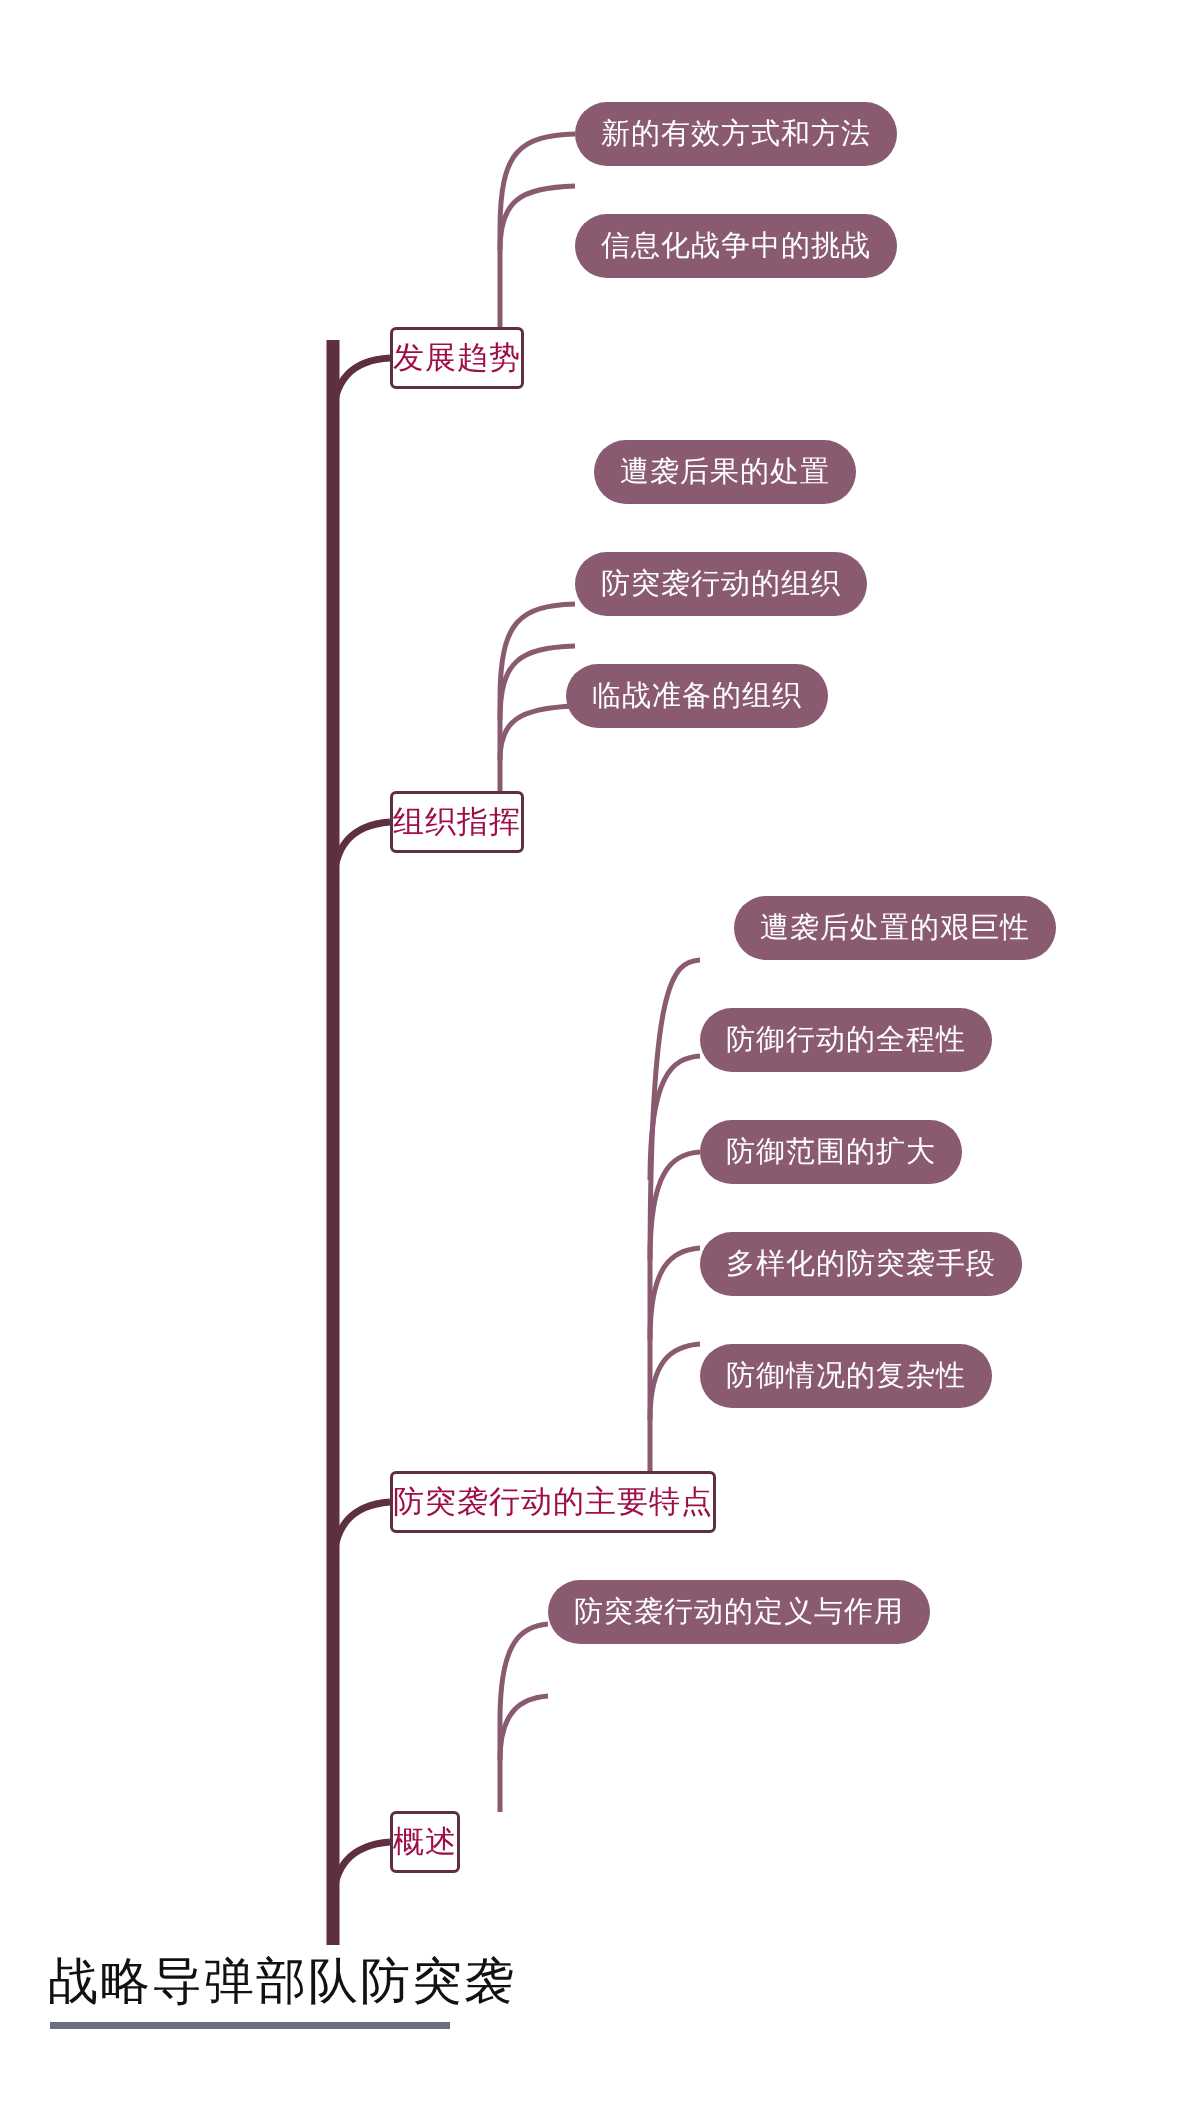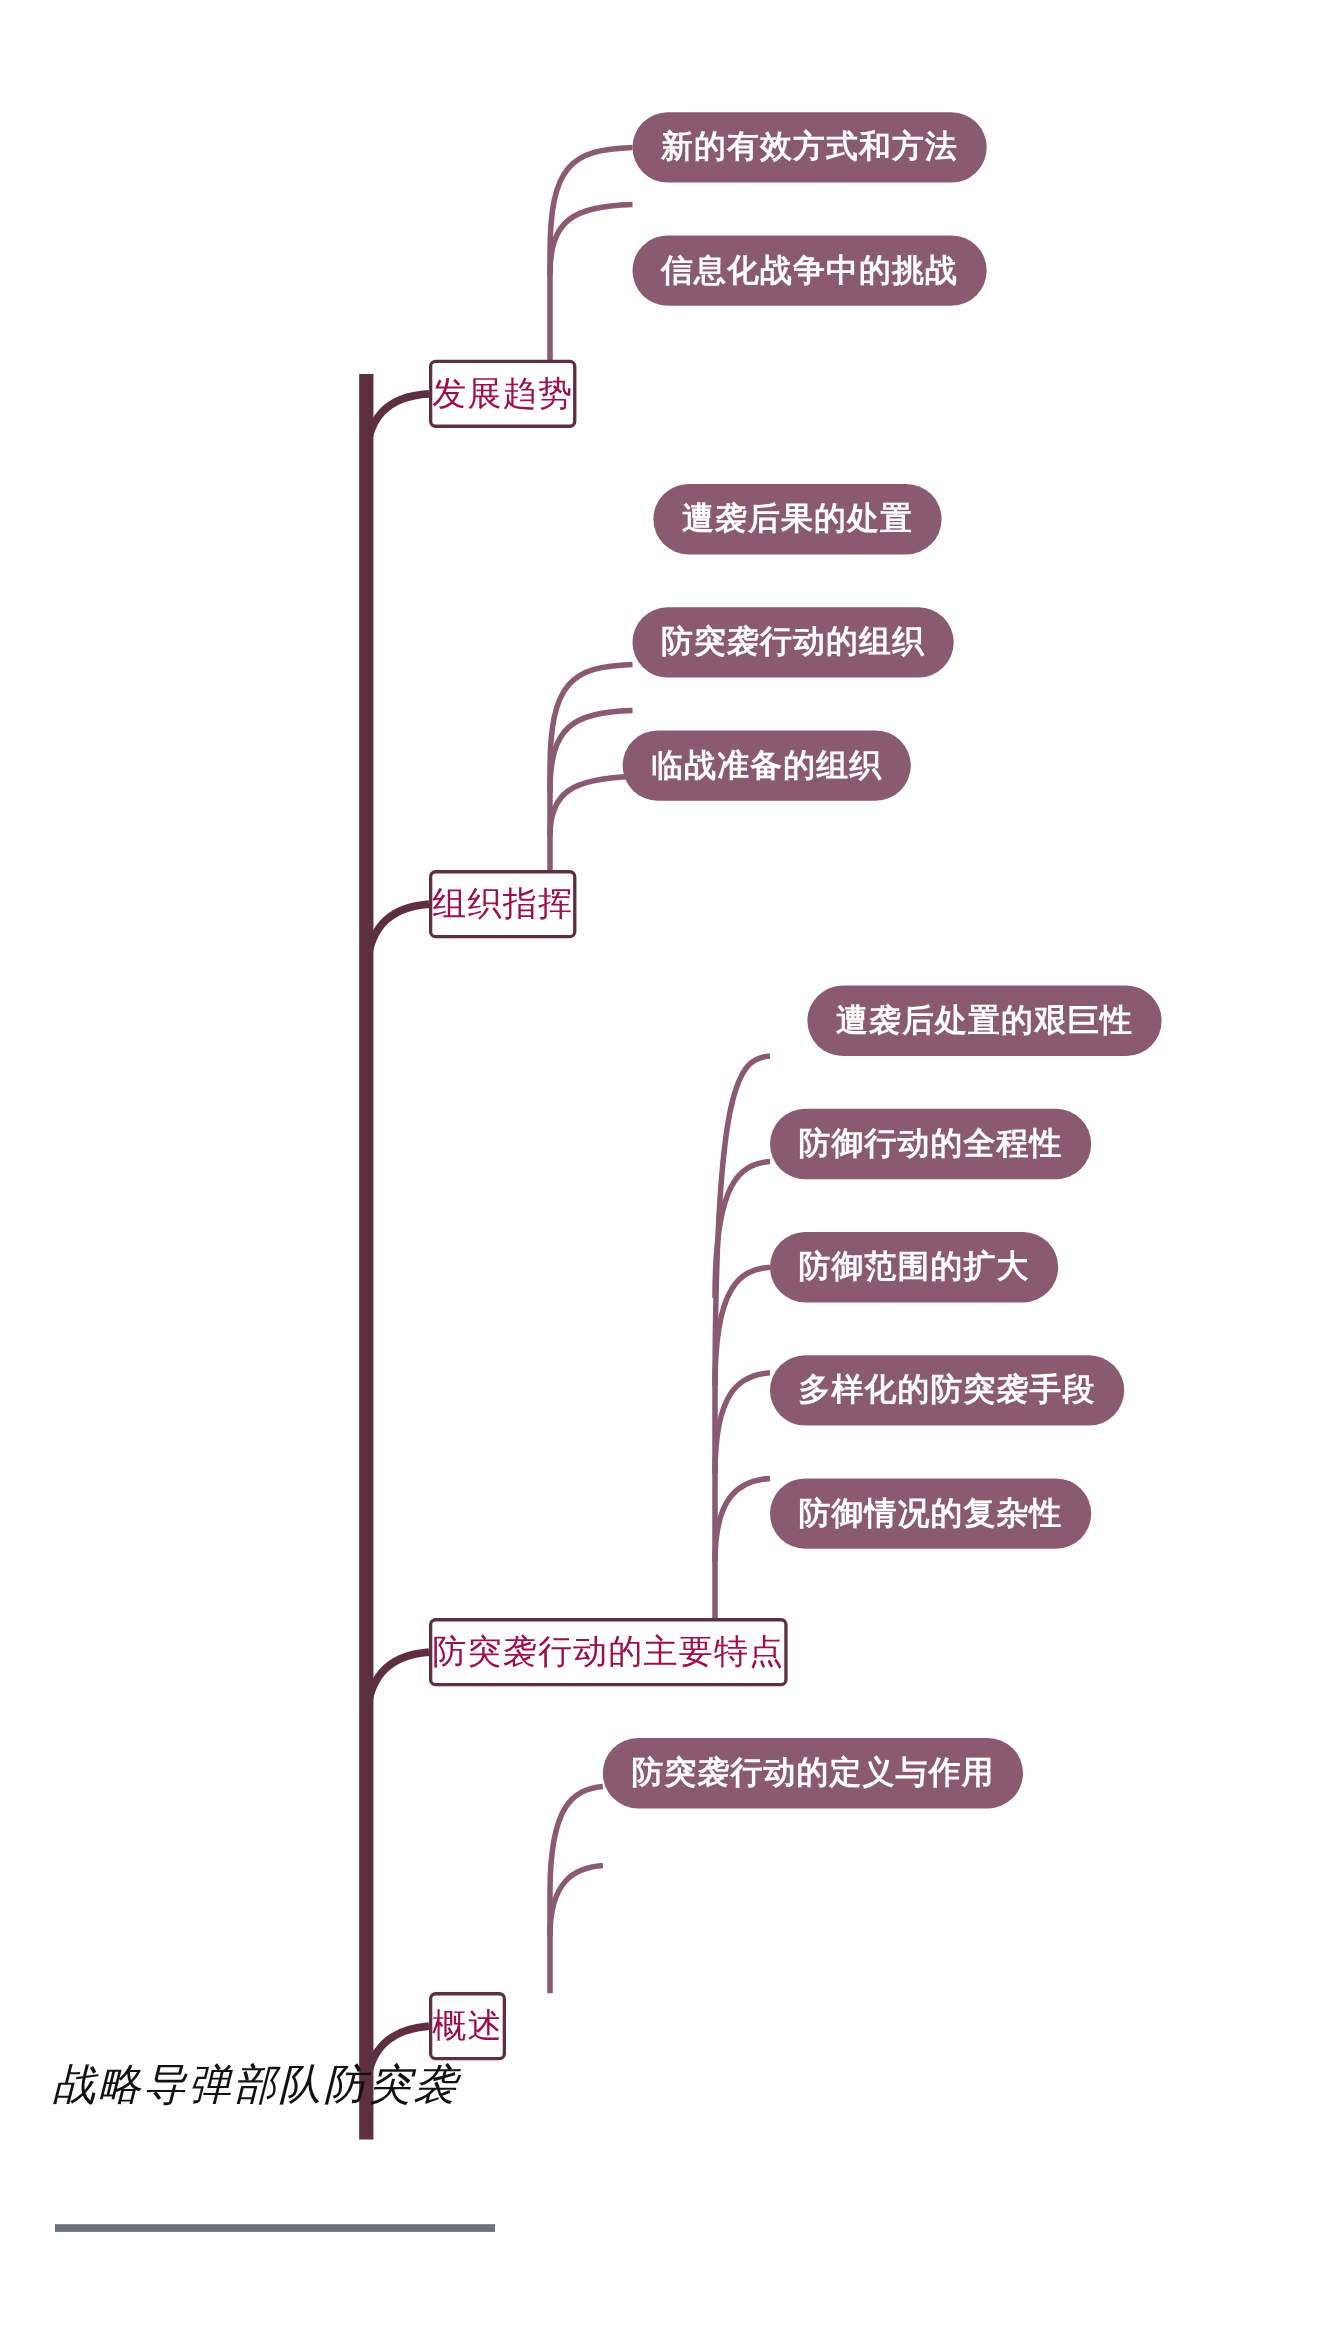--- a/index.html
+++ b/index.html
@@ -37,44 +37,43 @@
   }
   
   .leaf {
     background: #8a5a70;
     color: #ffffff;
     border-radius: 36px;
     font-size: 29px;
     letter-spacing: 1px;
     padding: 0 26px;
     height: 64px;
-    font-weight: 700;
+    font-weight: 400;
   }
   
   .branch {
     background: #ffffff;
     color: #9e0f48;
     border: 3px solid #5d2f40;
     border-radius: 6px;
     font-size: 31px;
     letter-spacing: 1px;
     padding: 0 0;
     height: 62px;
     font-weight: 400;
   }
   
   #root-title {
     position: absolute;
     left: 48px;
-    top: 1868px;
-    font-size: 39px;
+    top: 1948px;
+    font-size: 50px;
     color: #111111;
     letter-spacing: 2px;
     white-space: nowrap;
-    font-style: italic;
   }
   #root-underline {
     position: absolute;
     left: 50px;
     top: 2022px;
     width: 400px;
     height: 7px;
     background: #6b6f80;
   }
 </style>

